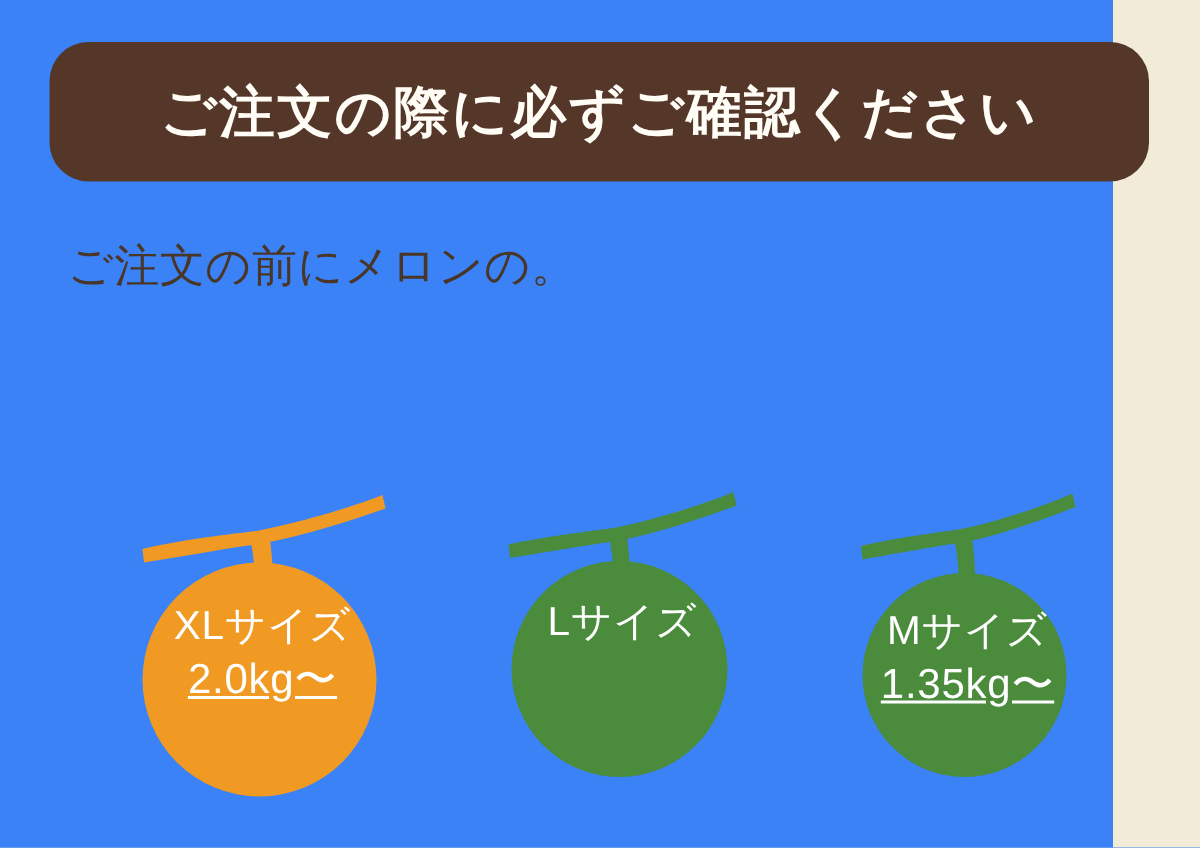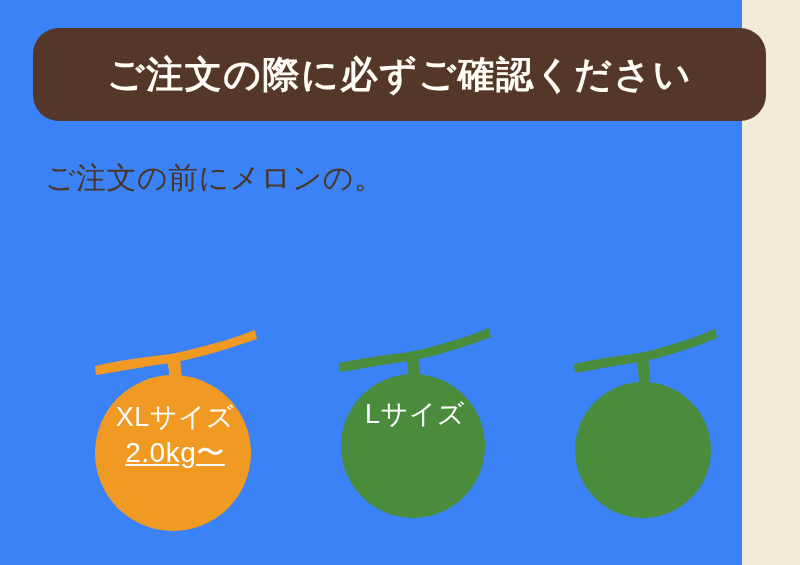--- a/index.html
+++ b/index.html
@@ -159,16 +159,20 @@
 
     <div class="melon" id="melon-m">
       <span class="svg-wrap">
         <svg width="158" height="208" viewBox="0 0 158 208" xmlns="http://www.w3.org/2000/svg" aria-hidden="true">
           <path d="M8 46 C 34 40, 60 37, 73 35 L 87 32 C 113 25, 136 17, 149 11
                    L 151 20 C 133 27, 111 35, 88 41 L 74 44 C 58 46, 32 51, 9 55 Z" fill="#4A8C3C"></path>
           <path d="M70 41 C 72 50, 73 59, 73 66 L 84 66 C 84 57, 83 48, 82 40 Z" fill="#4A8C3C"></path>
           <circle cx="77" cy="132" r="68" fill="#4A8C3C"></circle>
         </svg>
       </span>
+      <div class="melon-text">
+        <span class="melon-size">Mサイズ</span>
+        <span class="melon-weight">1.35kg〜</span>
+      </div>
     </div>
 
   </div>
 </div>
 
 </body></html>

